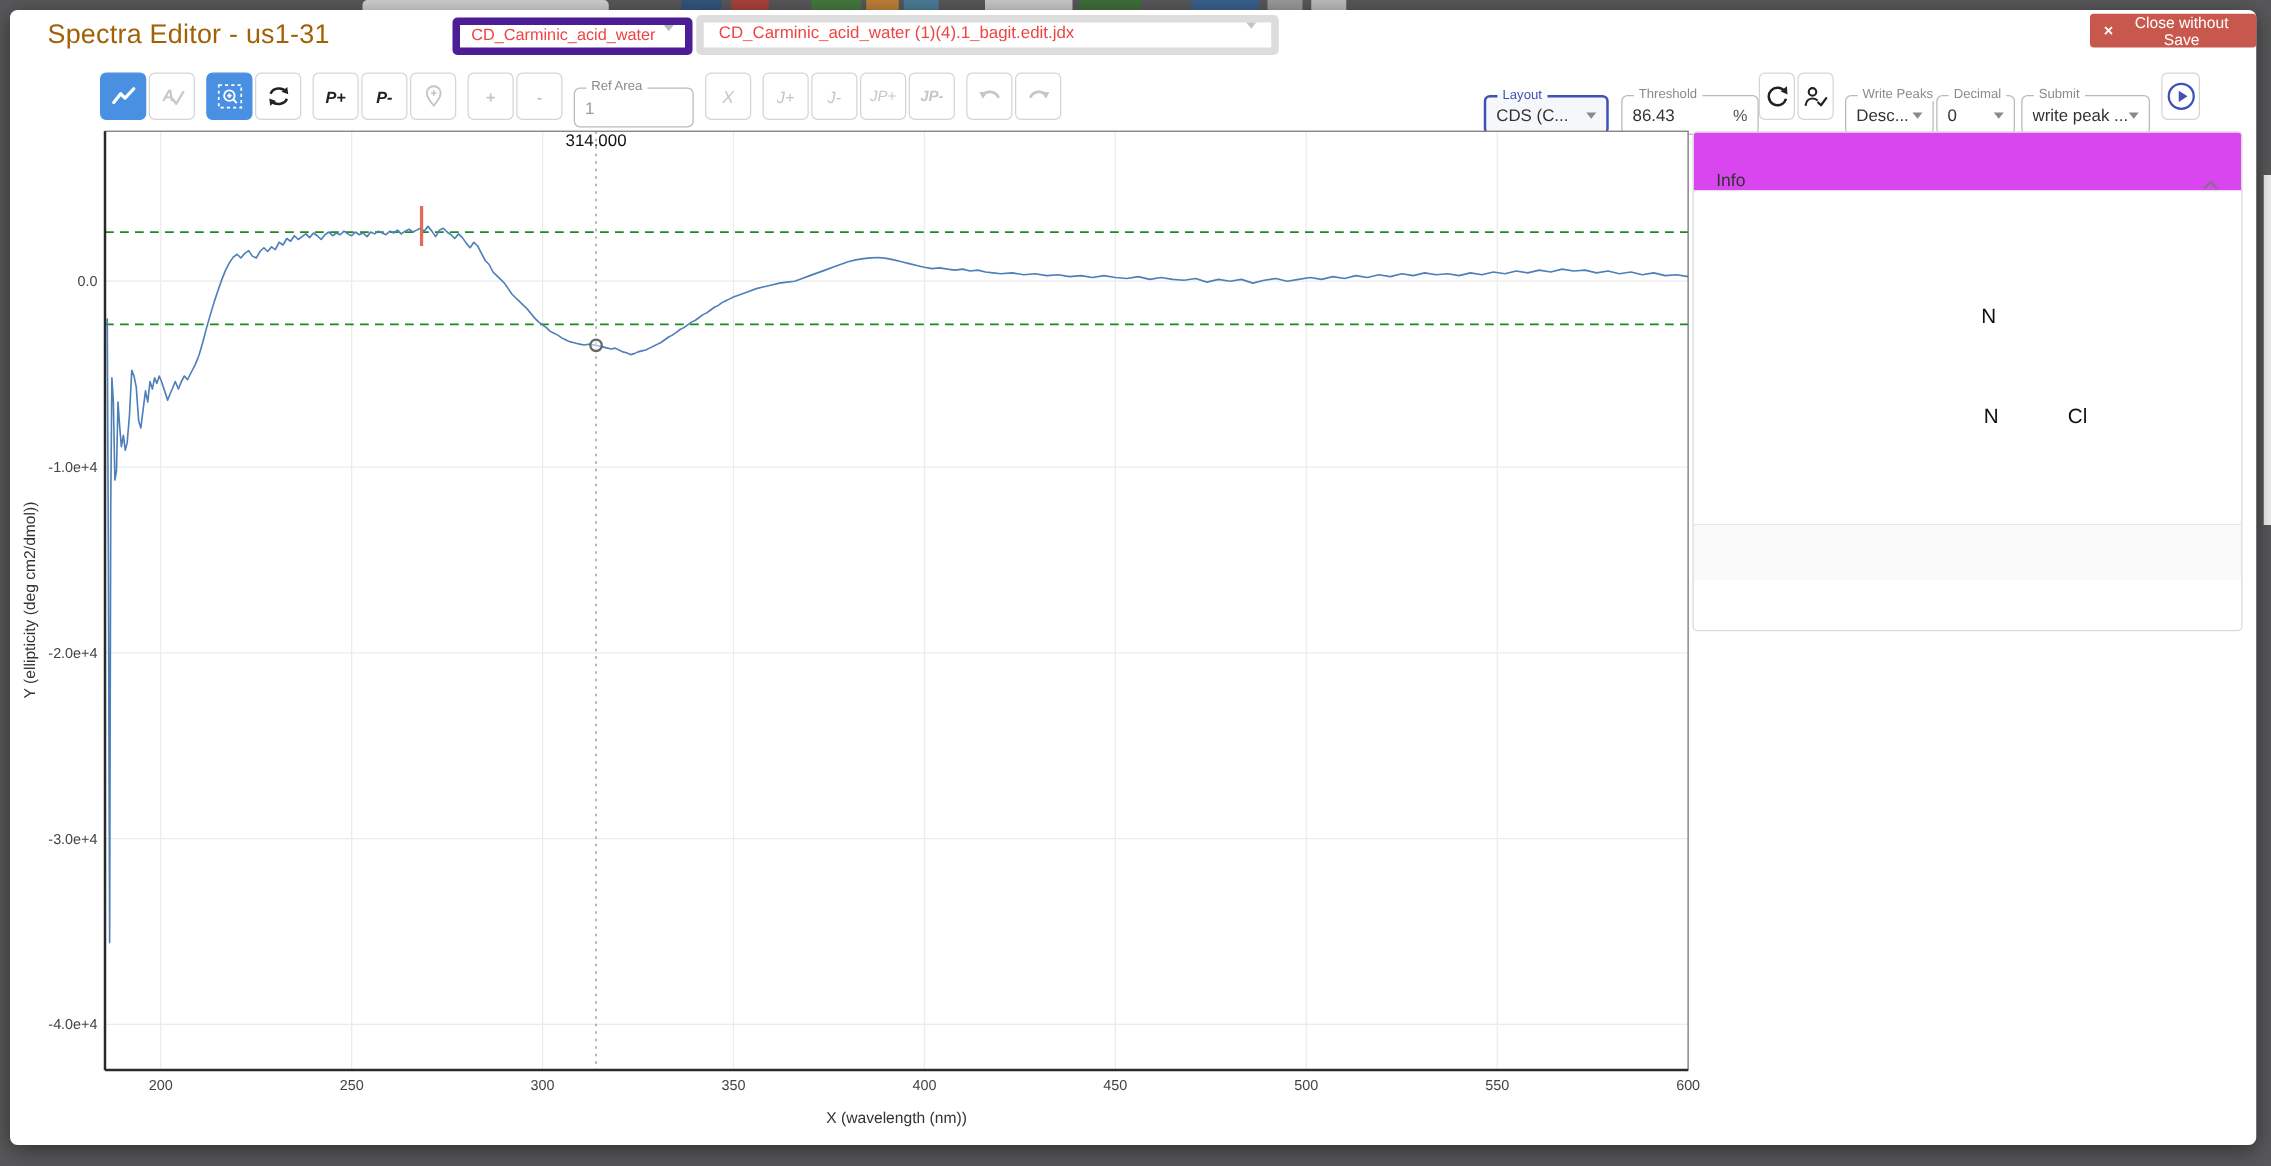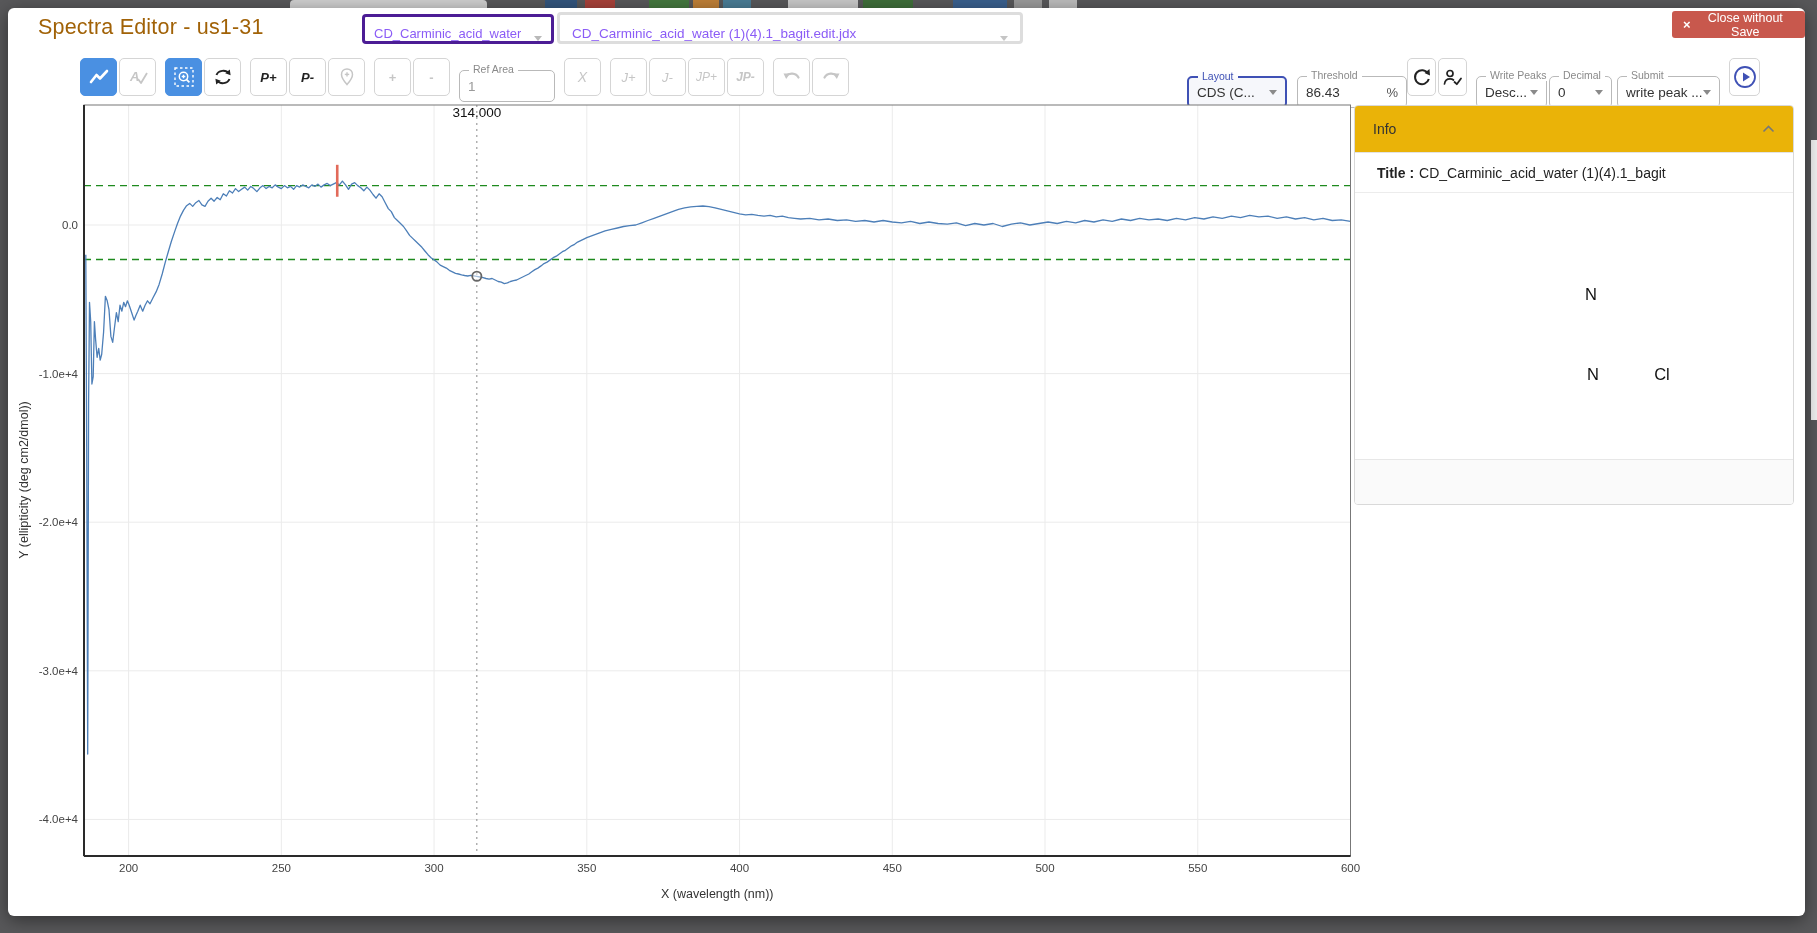--- a/index.html
+++ b/index.html
@@ -5,21 +5,21 @@
   :root{
     --accent-blue:#4a90e2; --focus-indigo:#3f51b5; --close-red:#c8584d;
     --curve-blue:#4d7fb8; --green-dash:#1e8a1e; --red-marker:#e26a5a; --backdrop:#58585a;
   }
   *{box-sizing:border-box;margin:0;padding:0}
   html,body{width:1817px;height:933px;overflow:hidden;font-family:"Liberation Sans","DejaVu Sans",sans-serif;background:var(--backdrop);}
   .frag{position:absolute;top:0;height:9px}
   #modal{position:absolute;left:8px;top:8px;width:1797px;height:908px;background:#fff;border-radius:6px;box-shadow:0 4px 18px rgba(0,0,0,.45);}
   
   .app-title{position:absolute;left:30px;top:7px;font-size:21.5px;color:#a16207;font-weight:500;letter-spacing:.2px}
-  .hd-select{position:absolute;display:flex;align-items:flex-end;background:#fff;border:3px solid #4c1d95;border-radius:4px;color:#8b5cf6;cursor:pointer}
+  .hd-select{position:absolute;display:flex;align-items:flex-start;background:#fff;border:6px solid #4c1d95;border-radius:4px;color:#ef4444;cursor:pointer}
   .hd-select .caret{width:0;height:0;border-left:4px solid transparent;border-right:4px solid transparent;border-top:5px solid #b9b9b9;margin-left:auto}
   #spectrum-select{left:354px;top:6px;width:192px;height:30px;font-size:13px;padding:0 9px}
   #file-select{left:549px;top:4px;width:466px;height:32px;font-size:13.5px;padding:0 12px;border-color:#ddd}
   #close-btn{position:absolute;left:1664px;top:3px;height:27px;background:var(--close-red);border:none;border-radius:3px;color:#fff;font-size:12.5px;padding:0 11px;display:flex;align-items:center;gap:6px;cursor:pointer;font-family:inherit}
   #close-btn .x{font-weight:bold;font-size:13px}
   
   #toolbar-left{position:absolute;left:72px;top:50px;display:flex;gap:9px;align-items:flex-start}
   .btn-group{display:flex;gap:2px}
   .tbtn{width:37px;height:38px;background:#fff;border:1px solid #d5d5d5;border-radius:5px;display:flex;align-items:center;justify-content:center;color:#222;font-size:13px;font-weight:700;font-style:italic;cursor:pointer;font-family:inherit;padding:0}
   .tbtn.active{background:var(--accent-blue);border-color:var(--accent-blue);color:#fff}
@@ -33,21 +33,21 @@
   .fieldset.focused{border:2px solid var(--focus-indigo);background:#f6f7fb}
   .fieldset.focused .fs-label{color:var(--focus-indigo);background:linear-gradient(#fff,#f6f7fb)}
   #ref-area-field{width:96px;margin-top:12px}
   .tb-abs{position:absolute;top:68px}
   .tbtn-abs{position:absolute;top:50px}
   #threshold-field .unit{margin-left:auto;font-size:13px;color:#555}
   
   #chart-svg{position:absolute;left:0;top:82px}
   
   #info-panel{position:absolute;left:1346px;top:97px;width:440px;height:400px;border:1px solid #d9d9d9;border-radius:4px;background:#fff;overflow:hidden}
-  #info-header{height:47px;background:#eab308;border-bottom:1px solid #e3e3e3;display:flex;align-items:center;padding:0 18px;cursor:pointer}
+  #info-header{height:47px;background:#d946ef;border-bottom:1px solid #e3e3e3;display:flex;align-items:flex-end;padding:0 18px;cursor:pointer}
   #info-header .hd-text{font-size:14px;color:#333}
   #info-header svg{margin-left:auto}
   #info-title-row{height:40px;background:#fff;border-bottom:1px solid #ececec;display:flex;align-items:center;padding:0 22px;font-size:14px;color:#222}
   #info-title-row .lbl{font-weight:700;margin-right:5px}
   #molecule-canvas{position:relative;height:266px;background:#fff}
   .atom{position:absolute;font-size:16.5px;color:#111;transform:translate(-50%,-50%)}
   #info-footer{height:45px;background:#fafafa;border-top:1px solid #e7e7e7}
   
   #right-sliver{position:absolute;left:1811px;top:140px;width:6px;height:280px;background:#f2f2f2}
 </style>
@@ -252,24 +252,20 @@
       <text x="20" y="390" text-anchor="middle" font-size="12.5" fill="#333" font-family="Liberation Sans,sans-serif" transform="rotate(-90 20 390)">Y (ellipticity (deg cm2/dmol))</text>
     </svg>
 
   <div id="info-panel">
     <div id="info-header">
       <span class="hd-text">Info</span>
       <svg width="13" height="8" viewBox="0 0 13 8">
           <polyline points="1.5,6.5 6.5,1.5 11.5,6.5" fill="none" stroke="#777" stroke-width="1.6"></polyline>
         </svg>
     </div>
-    <div id="info-title-row">
-      <span class="lbl">Title :</span>
-      <span>CD_Carminic_acid_water (1)(4).1_bagit</span>
-    </div>
     <div id="molecule-canvas">
         <span class="atom" style="left: 236px; top: 101px;">N</span>
         <span class="atom" style="left: 238px; top: 181px;">N</span>
         <span class="atom" style="left: 307px; top: 181px;">Cl</span>
       </div>
     <div id="info-footer"></div>
   </div>
 
 </div>
 

